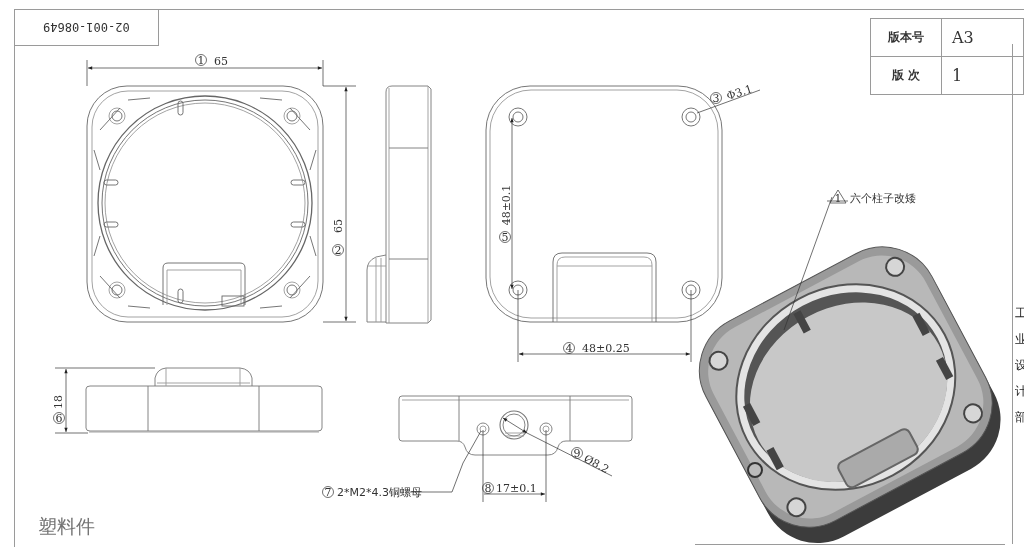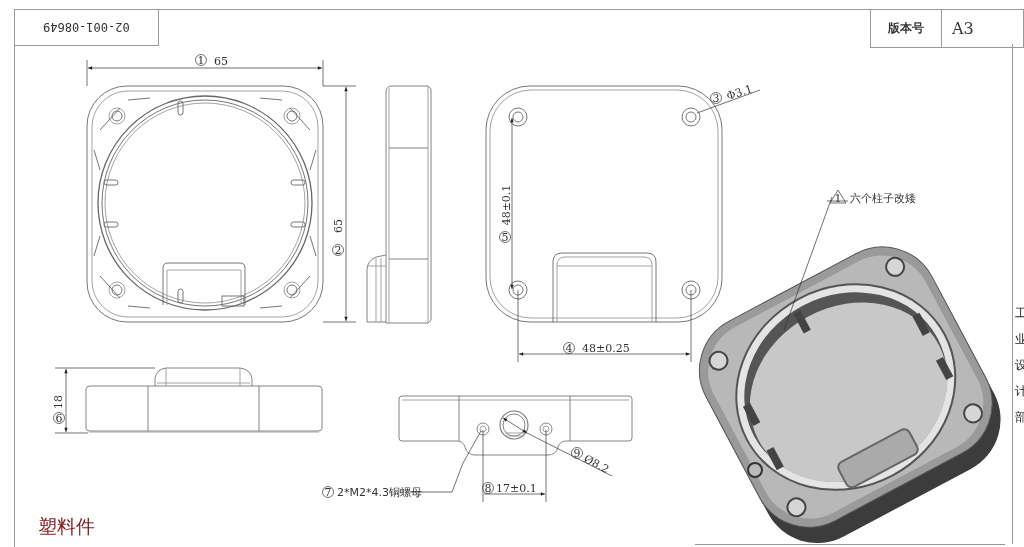--- a/index.html
+++ b/index.html
@@ -5,30 +5,30 @@
   html, body { margin:0; padding:0; background:#ffffff; }
   body { width:1024px; height:547px; position:relative; overflow:hidden;
          font-family:"DejaVu Serif", serif; color:#333; }
   #frame { position:absolute; left:14px; top:9px; width:1100px; height:600px;
            border-top:1px solid #9a9a9a; border-left:1px solid #9a9a9a; }
   #drawno-box { position:absolute; left:14px; top:9px; width:144px; height:36px;
                 border:1px solid #9a9a9a; border-top:none; border-left:none;
                 display:flex; align-items:center; justify-content:center; }
   #drawno-box span { display:inline-block; transform:rotate(180deg);
                      font-family:"DejaVu Sans Mono", monospace; font-size:12px; color:#333; }
-  #title-table { position:absolute; left:870px; top:9px; border-collapse:collapse; }
+  #title-table { position:absolute; left:870px; top:18px; border-collapse:collapse; }
   #title-table td { border:1px solid #9a9a9a; height:35px; font-size:16px; }
   #title-table td.k { width:68px; text-align:center; font-family:"DejaVu Sans", sans-serif;
                       font-weight:bold; font-size:12px; }
   #title-table td.v { width:70px; padding-left:10px; font-family:"DejaVu Serif", serif; }
   #svg-layer { position:absolute; left:0; top:0; }
   .lbl { font-family:"DejaVu Serif", serif; font-size:11px; fill:#333; }
   .lbl-cn { font-family:"DejaVu Sans", sans-serif; font-size:11px; fill:#333; }
   #material { position:absolute; left:38px; top:514px; font-family:"DejaVu Sans", sans-serif;
-              font-size:19px; color:#7f1d1d; }
+              font-size:19px; color:#737373; }
   #side-notes { position:absolute; left:1015px; top:300px; font-family:"DejaVu Sans", sans-serif;
                 font-size:12px; line-height:26px; color:#222; }
   #side-notes div { height:26px; overflow:hidden; width:9px; }
   #bottom-rule { position:absolute; left:695px; top:544px; width:310px; border-top:1px solid #9a9a9a; }
   #right-rule { position:absolute; left:1012px; top:44px; height:500px; border-left:1px solid #9a9a9a; }
 </style>
 </head>
 <body>
 
 <div id="frame"></div>
@@ -37,20 +37,24 @@
 
 <div id="drawno-box">
   <span>02-001-08649</span>
 </div>
 
 <table id="title-table">
   <tbody>
       <tr>
     <td class="k">版本号</td>
     <td class="v">A3</td>
+  </tr>
+  <tr>
+    <td class="k">版 次</td>
+    <td class="v">1</td>
   </tr>
 </tbody>
   </table>
 
 <svg id="svg-layer" width="1024" height="547" viewBox="0 0 1024 547" xmlns="http://www.w3.org/2000/svg">
   <defs>
     <marker id="arr" viewBox="0 0 10 10" refX="10" refY="5" markerWidth="8" markerHeight="6" orient="auto-start-reverse">
       <path d="M0,1 L10,5 L0,9 z" fill="#222"></path>
     </marker>
   </defs>

